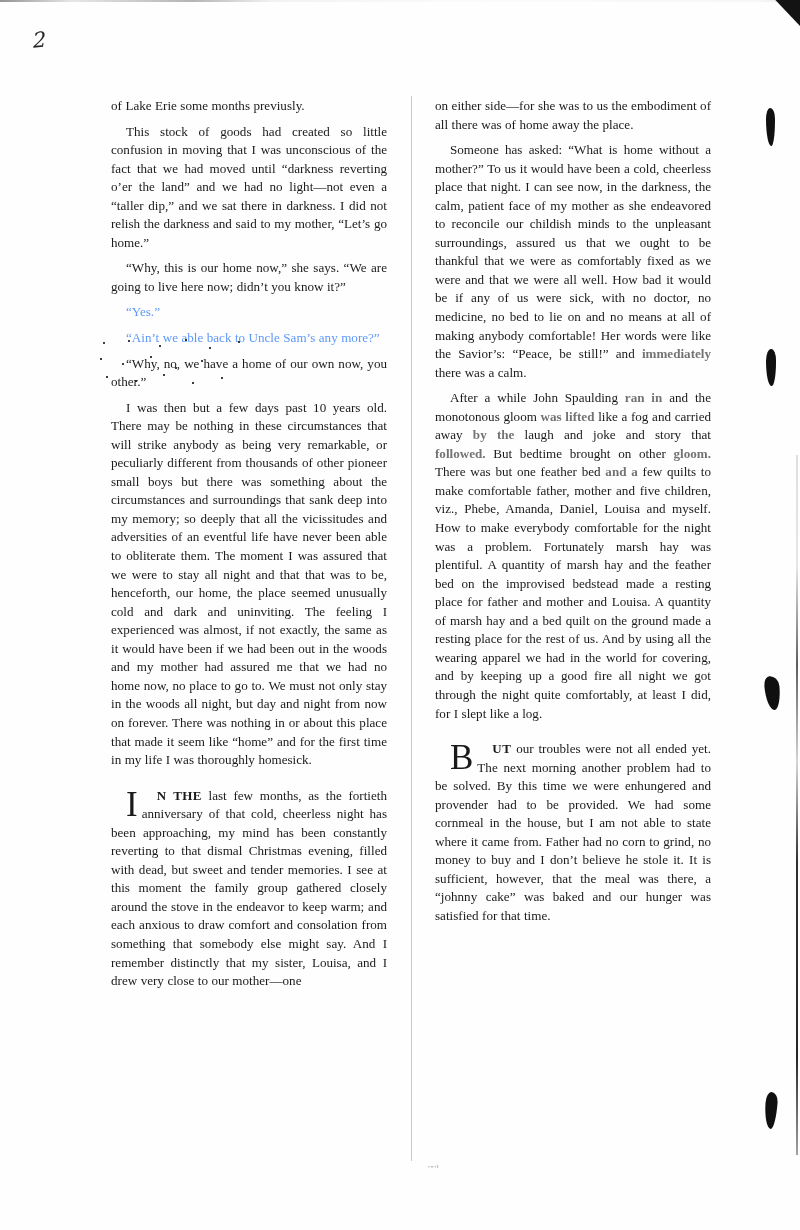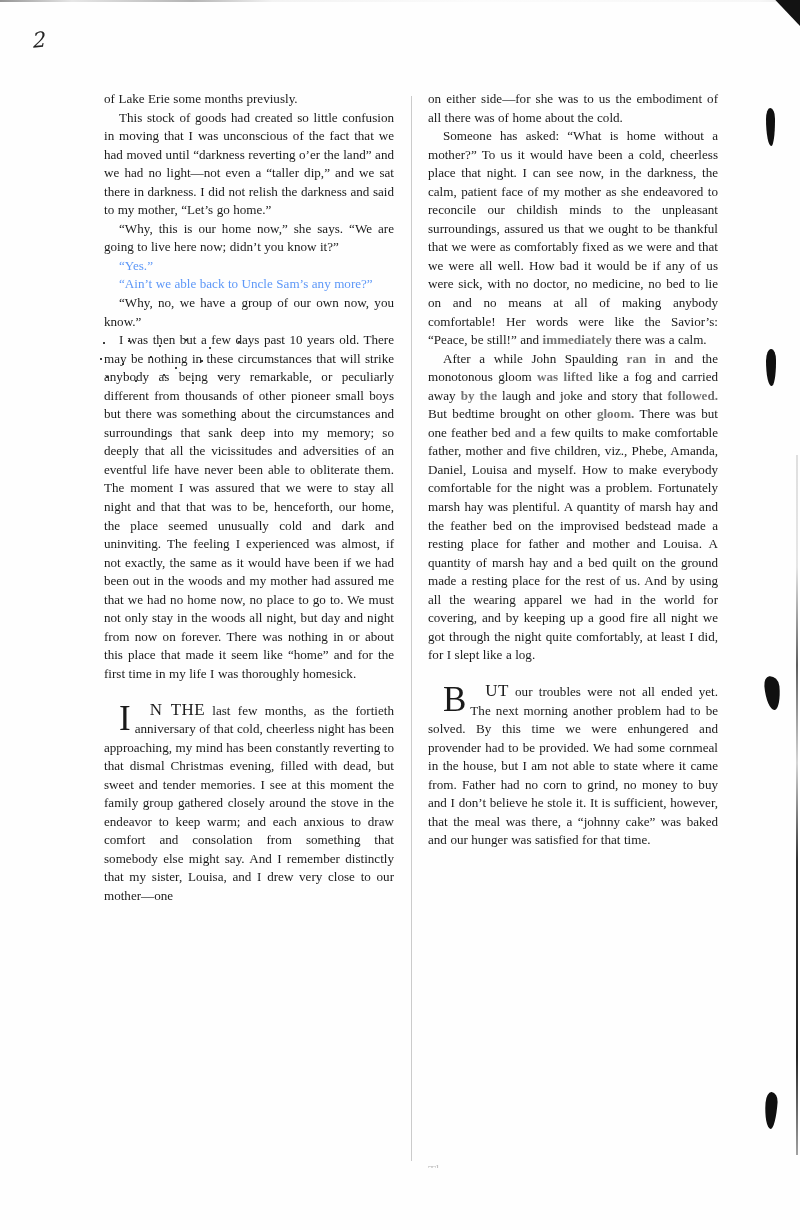--- a/index.html
+++ b/index.html
@@ -96,43 +96,44 @@
     text-align: justify;
     text-justify: inter-word;
     -webkit-hyphens: none;
     hyphens: none;
     word-spacing: 0.2px;
   }
   .col.left  { left: 104px;  width: 290px; }
   .col.right { left: 428px;  width: 290px; }
 
   .col p {
-    margin: 0;
+    margin: 7px;
     text-indent: 15px;
   }
   .col p.noindent { text-indent: 0; }
   .col p.gap-before { margin-top: 17px; }
 
   
   .dropcap-para {
     position: relative;
     text-indent: 0;
   }
   .dropcap-para .dropcap {
     float: left;
     font-family: "Liberation Serif", "DejaVu Serif", serif;
     font-size: 35px;
     line-height: 29px;
     padding: 2px 4px 0 0;
     margin-top: 1px;
     font-weight: 400;
   }
   .dropcap-para .smallcaps {
-    font-size: 17px;
+    font-size: 13px;
     letter-spacing: 0.4px;
+    font-weight: bold;
   }
 
   
   .faded {
     color: #3b82f6;
     opacity: 0.82;
     position: relative;
   }
   .speckle-layer {
     position: absolute;
@@ -197,32 +198,32 @@
   <div class="folio">2</div>
 
   <div class="col-rule"></div>
 
   <div class="col left">
     <p class="noindent">of Lake Erie some months previusly.</p>
     <p>This stock of goods had created so little confusion in moving that I was unconscious of the fact that we had moved until “darkness reverting o’er the land” and we had no light—not even a “taller dip,” and we sat there in darkness. I did not relish the darkness and said to my mother, “Let’s go home.”</p>
     <p>“Why, this is our home now,” she says. “We are going to live here now; didn’t you know it?”</p>
     <p class="faded">“Yes.”</p>
     <p class="faded">“Ain’t we able back to Uncle Sam’s any more?”</p>
-    <p>“Why, no, we have a group of our own now, you know.”</p>
+    <p>“Why, no, we have a home of our own now, you other.”</p>
     <p>I was then but a few days past 10 years old. There may be nothing in these circumstances that will strike anybody as being very remarkable, or peculiarly different from thousands of other pioneer small boys but there was something about the circumstances and surroundings that sank deep into my memory; so deeply that all the vicissitudes and adversities of an eventful life have never been able to obliterate them. The moment I was assured that we were to stay all night and that that was to be, henceforth, our home, the place seemed unusually cold and dark and uninviting. The feeling I experienced was almost, if not exactly, the same as it would have been if we had been out in the woods and my mother had assured me that we had no home now, no place to go to. We must not only stay in the woods all night, but day and night from now on forever. There was nothing in or about this place that made it seem like “home” and for the first time in my life I was thoroughly homesick.</p>
 
     <p class="dropcap-para gap-before skewed-block">
       <span class="dropcap">I</span><span class="smallcaps">N THE</span><span> last few months, as the fortieth anniversary of that cold, cheerless night has been approaching, my mind has been constantly reverting to that dismal Christmas evening, filled with dead, but sweet and tender memories. I see at this moment the family group gathered closely around the stove in the endeavor to keep warm; and each anxious to draw comfort and consolation from something that somebody else might say. And I remember distinctly that my sister, Louisa, and I drew very close to our mother—one</span>
     </p>
   </div>
 
   <div class="speckle-layer"></div>
 
   <div class="col right">
-    <p class="noindent">on either side—for she was to us the embodiment of all there was of home about the cold.</p>
+    <p class="noindent">on either side—for she was to us the embodiment of all there was of home away the place.</p>
 
     <p><span>Someone has asked: “What is home without a mother?” To us it would have been a cold, cheerless place that night. I can see now, in the darkness, the calm, patient face of my mother as she endeavored to reconcile our childish minds to the unpleasant surroundings, assured us that we ought to be thankful that we were as comfortably fixed as we were and that we were all well. How bad it would be if any of us were sick, with no doctor, no medicine, no bed to lie on and no means at all of making anybody comfortable! Her words were like the Savior’s: “Peace, be still!” and </span><span class="heavy">immediately</span><span> there was a calm.</span></p>
 
     <p><span>After a while John Spaulding </span><span class="heavy">ran in</span><span> and the monotonous gloom </span><span class="heavy">was lifted</span><span> like a fog and carried away </span><span class="heavy">by the</span><span> laugh and joke and story that </span><span class="heavy">followed.</span><span> But bedtime brought on other </span><span class="heavy">gloom.</span><span> There was but one feather bed </span><span class="heavy">and a</span><span> few quilts to make comfortable father, mother and five children, viz., Phebe, Amanda, Daniel, Louisa and myself. How to make everybody comfortable for the night was a problem. Fortunately marsh hay was plentiful. A quantity of marsh hay and the feather bed on the improvised bedstead made a resting place for father and mother and Louisa. A quantity of marsh hay and a bed quilt on the ground made a resting place for the rest of us. And by using all the wearing apparel we had in the world for covering, and by keeping up a good fire all night we got through the night quite comfortably, at least I did, for I slept like a log.</span></p>
 
     <p class="dropcap-para gap-before">
       <span class="dropcap">B</span><span class="smallcaps">UT</span><span> our troubles were not all ended yet. The next morning another problem had to be solved. By this time we were enhungered and provender had to be provided. We had some cornmeal in the house, but I am not able to state where it came from. Father had no corn to grind, no money to buy and I don’t believe he stole it. It is sufficient, however, that the meal was there, a “johnny cake” was baked and our hunger was satisfied for that time.</span>
     </p>
 
   </div>

